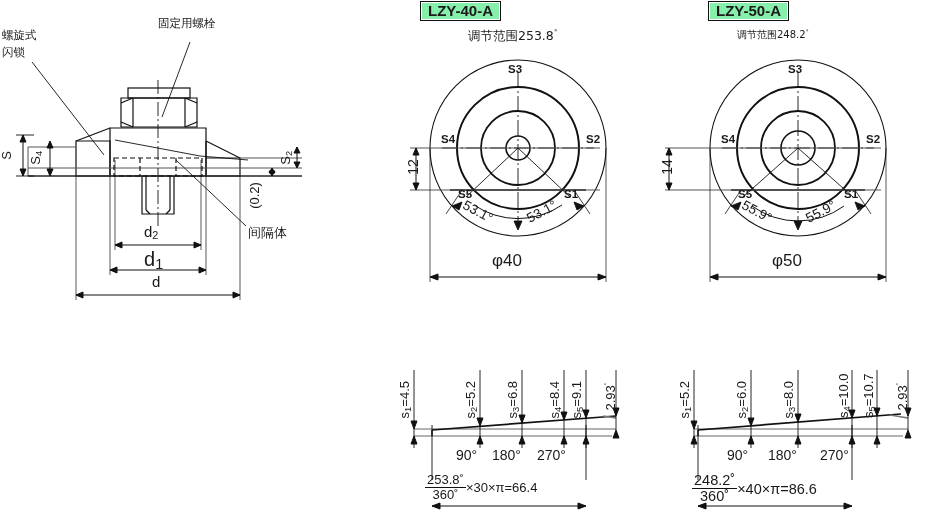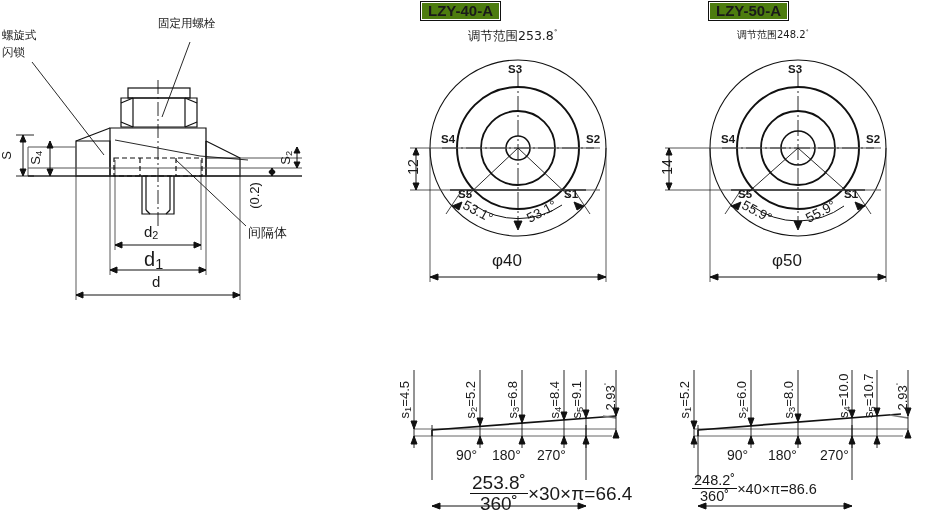--- a/index.html
+++ b/index.html
@@ -2,21 +2,21 @@
 <html><head>
 <meta charset="utf-8">
 <style>
   html,body{margin:0;padding:0;background:#ffffff;}
   body{width:933px;height:515px;position:relative;overflow:hidden;
        font-family:"Liberation Sans","DejaVu Sans",sans-serif;color:#1a1a1a;}
   .abs{position:absolute;}
   svg{display:block;}
   .txt{position:absolute;white-space:nowrap;line-height:1;}
   .cn{font-family:"DejaVu Sans","Liberation Sans",sans-serif;}
-  .partbox{border:1.6px solid #111;background:#4d7c0f;padding:1px 7px 2px 7px;
+  .partbox{border:1.6px solid #111;background:#86efac;padding:1px 7px 2px 7px;
            font-weight:bold;font-size:15px;letter-spacing:0px;display:inline-block;
            box-shadow:0 0 0 1px #fff inset;}
   .sub{font-size:0.72em;vertical-align:-0.22em;}
   .sup{font-size:0.62em;vertical-align:0.5em;}
   .frac{display:inline-block;text-align:center;vertical-align:middle;line-height:1.06;}
   .frac .num{border-bottom:1.5px solid #111;padding:0 2px 0px 2px;display:block;}
   .frac .den{padding:0 2px;display:block;}
 </style>
 </head>
 <body>
@@ -333,21 +333,21 @@
     <span>s</span><span class="sub">5</span><span>=9.1</span>
   </div>
   <div class="txt" style="left:196px;top:60px;font-size:13px;transform:rotate(-90deg);">
     <span>2.93</span><span class="sup">˚</span>
   </div>
 
   <div class="txt" style="left:56px;top:118px;font-size:14px;">90°</div>
   <div class="txt" style="left:92px;top:118px;font-size:14px;">180°</div>
   <div class="txt" style="left:137px;top:118px;font-size:14px;">270°</div>
 
-  <div class="txt" style="left:25px;top:143px;font-size:19px;margin-left:45px;">
+  <div class="txt" style="left:25px;top:143px;font-size:13px;">
     <span class="frac">
       <span class="num">253.8˚</span>
       <span class="den">360˚</span>
     </span><span style="vertical-align:middle;">×30×π=66.4</span>
   </div>
 </div>
 
 <div class="abs" style="left:665px;top:330px;width:260px;height:185px;">
   <svg width="260" height="185" viewBox="0 0 260 185">
     <g stroke="#111" fill="none">

